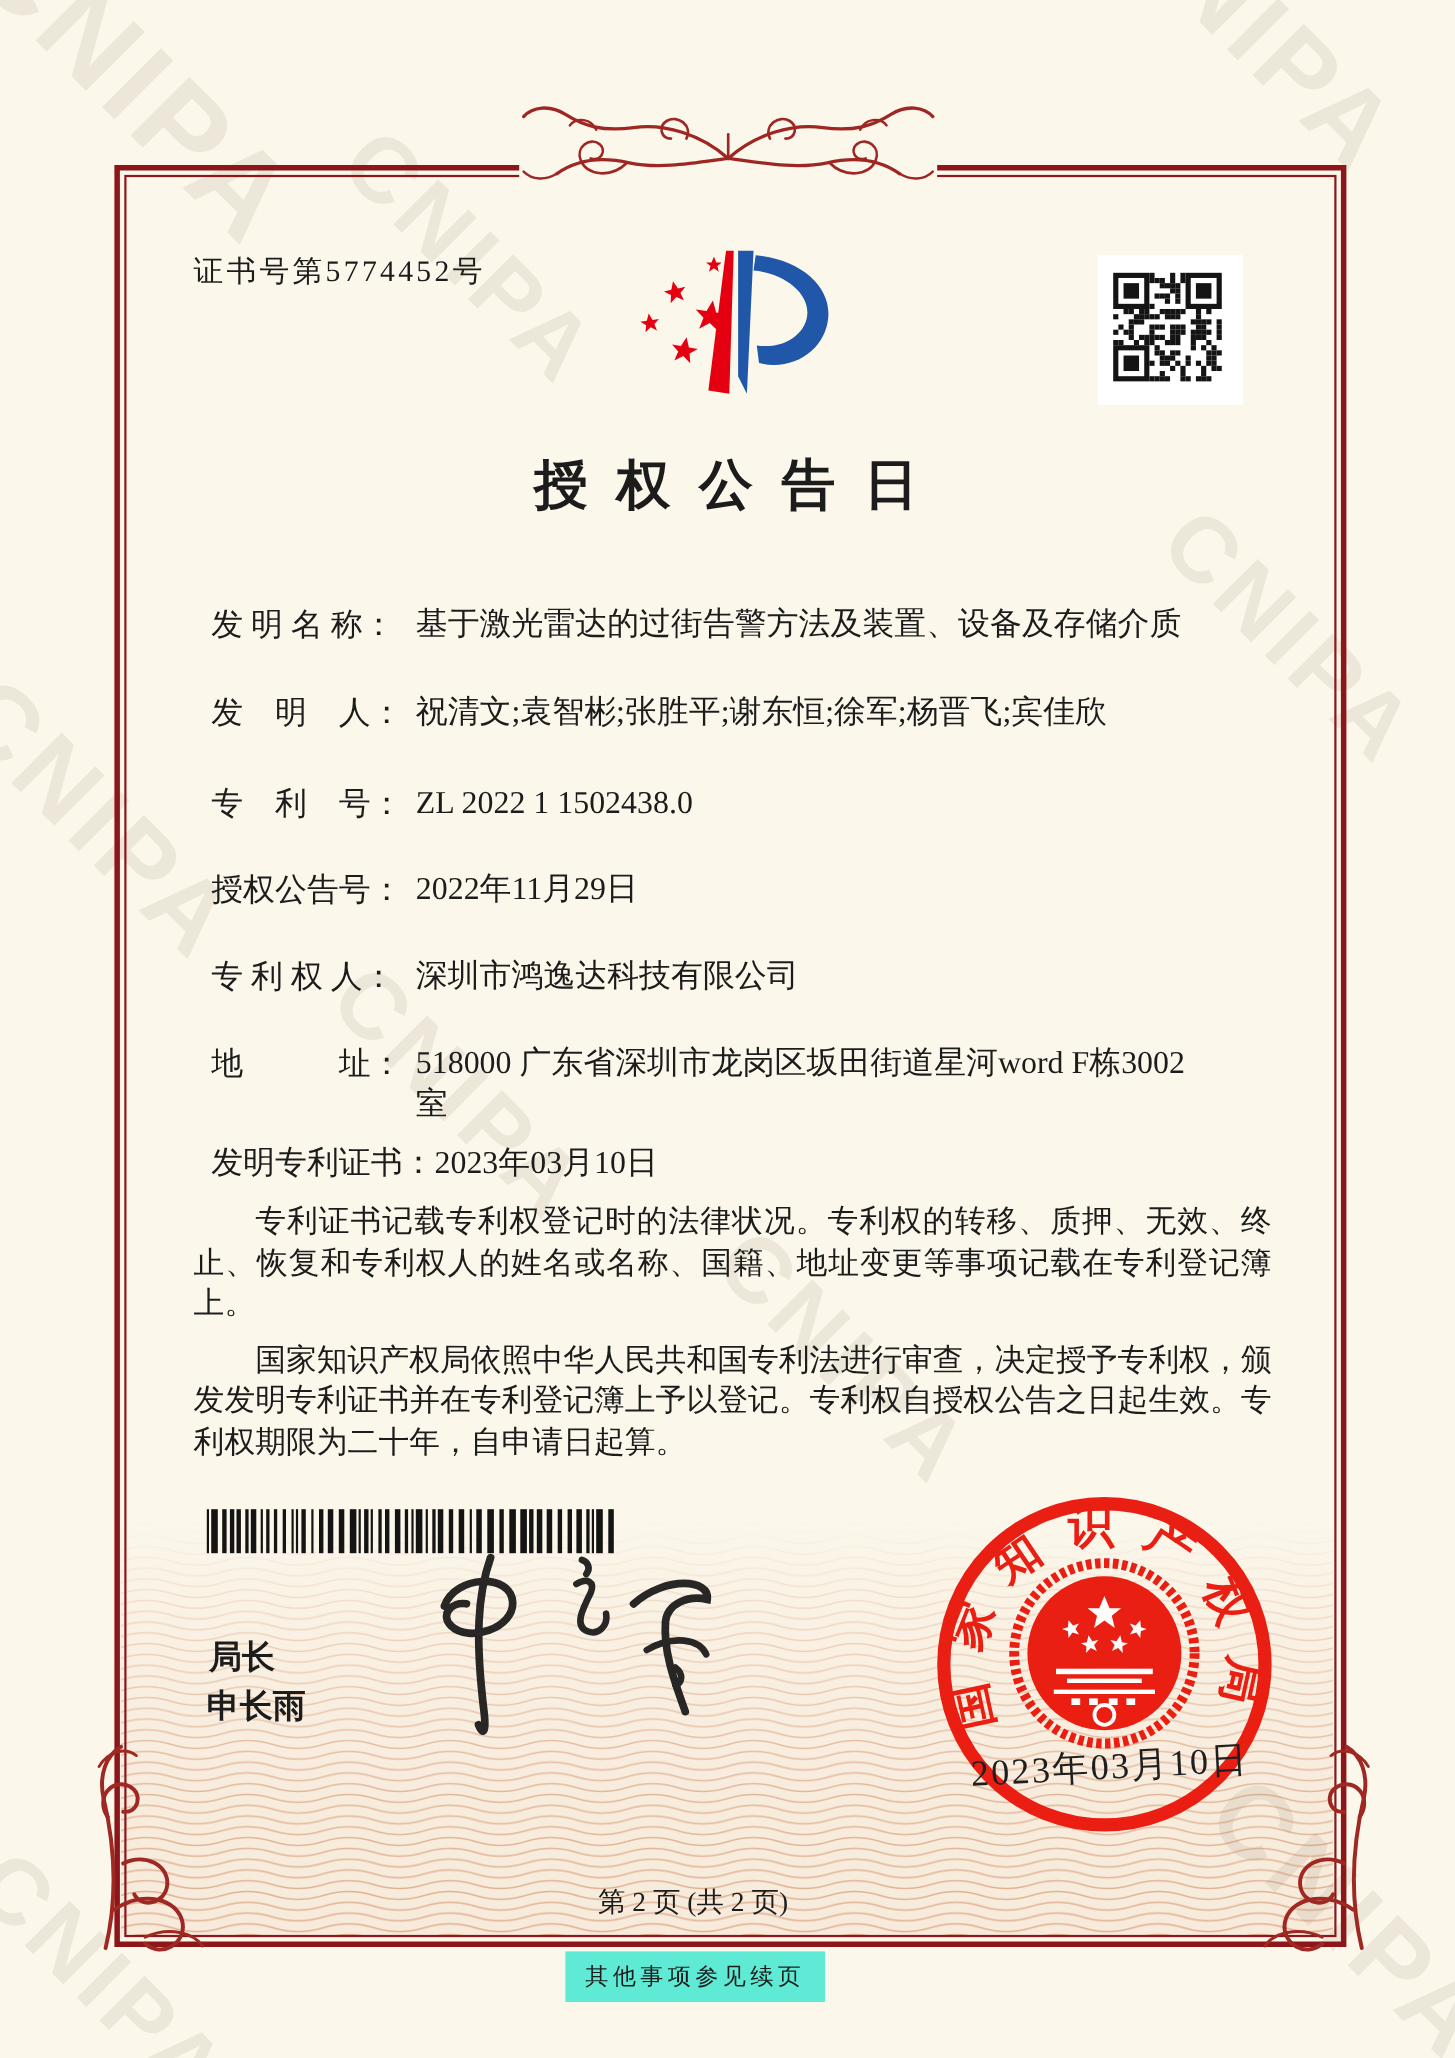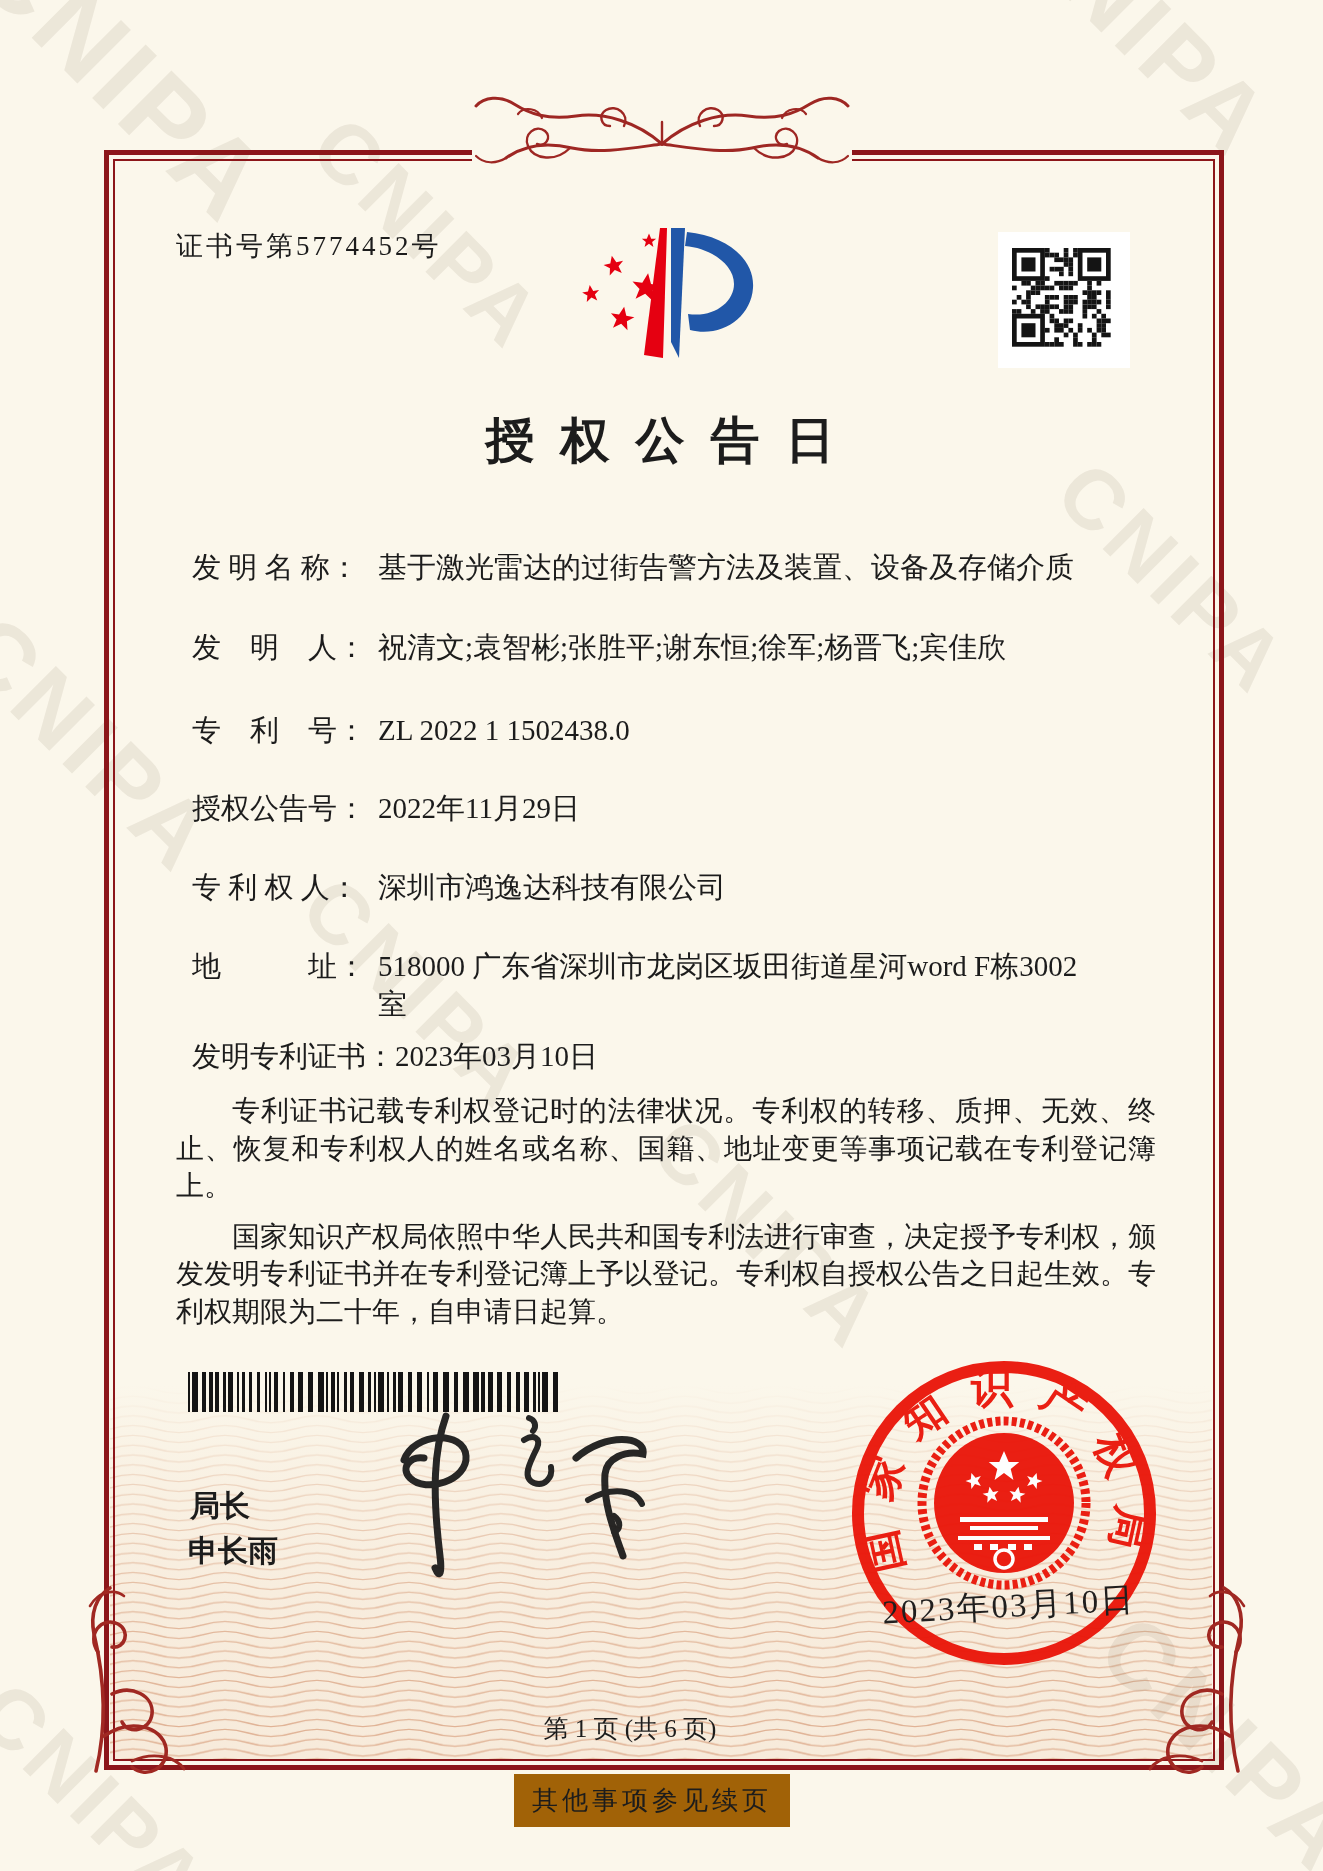--- a/index.html
+++ b/index.html
@@ -56,22 +56,22 @@
   #barcode{position:absolute;left:188px;top:1372px;width:378px;height:40px;z-index:7;font-size:0;}
   #barcode span{display:inline-block;height:100%;background:#141414;}
   #barcode i{display:inline-block;height:100%;}
   .signer-title{position:absolute;left:190px;top:1486px;font-family:"Liberation Sans","DejaVu Sans",sans-serif;
     font-size:30px;font-weight:600;z-index:7;}
   .signer-name{position:absolute;left:188px;top:1531px;font-family:"Liberation Sans","DejaVu Sans",sans-serif;
     font-size:30px;font-weight:600;z-index:7;}
   #signature{position:absolute;left:386px;top:1406px;z-index:8;}
   #seal{position:absolute;left:848px;top:1354px;z-index:9;opacity:.95;}
   .page-info{position:absolute;left:0;top:1712px;width:1260px;text-align:center;font-size:25px;z-index:7;}
-  .cont-box{position:absolute;left:514px;top:1774px;background:#a16207;padding:9px 18px;
-    font-size:26px;letter-spacing:4px;z-index:7;}
+  .cont-box{position:absolute;left:514px;top:1774px;background:#5eead4;padding:9px 18px;
+    font-size:21px;letter-spacing:4px;z-index:7;}
 </style>
 </head>
 <body>
 
 <div id="page">
 
   <svg id="waves" width="1102" height="375">
     <defs>
       <pattern id="wavep" width="92" height="9.8" patternUnits="userSpaceOnUse">
         <path d="M0 4.9 Q23 -2.2 46 4.9 T92 4.9" fill="none" stroke="#ddab8c" stroke-width="1.4"></path>
@@ -381,16 +381,16 @@
         <rect x="-30" y="41" width="8" height="6"></rect>
         <rect x="-14" y="41" width="8" height="6"></rect>
         <rect x="4" y="41" width="8" height="6"></rect>
         <rect x="20" y="41" width="8" height="6"></rect>
         <circle cx="0" cy="56" r="9" fill="none" stroke="#fff" stroke-width="3.5"></circle>
       </g>
     </g>
     <text x="0" y="104" text-anchor="middle" font-size="33" letter-spacing="2" fill="#151515" transform="rotate(-3)" font-family="'Liberation Serif','DejaVu Serif',serif">2023年03月10日</text>
   </svg>
 
-  <div class="page-info">第 1 页 (共 6 页)</div>
+  <div class="page-info">第 2 页 (共 2 页)</div>
   <div class="cont-box">其他事项参见续页</div>
 
 </div>
 
 </body></html>

